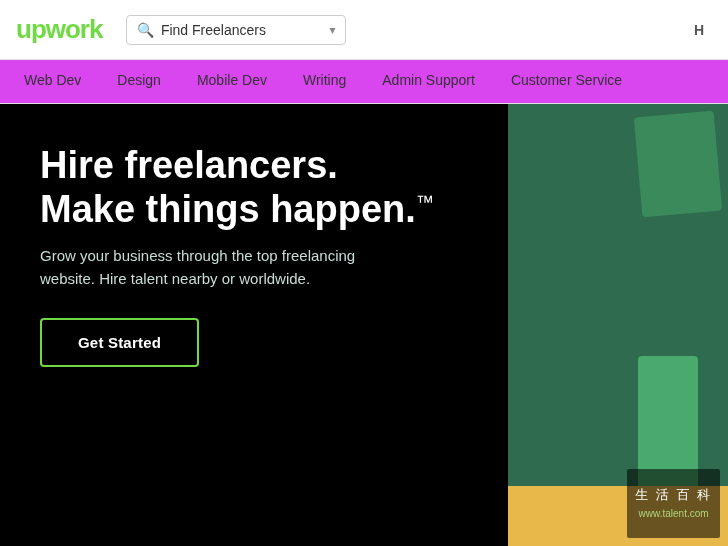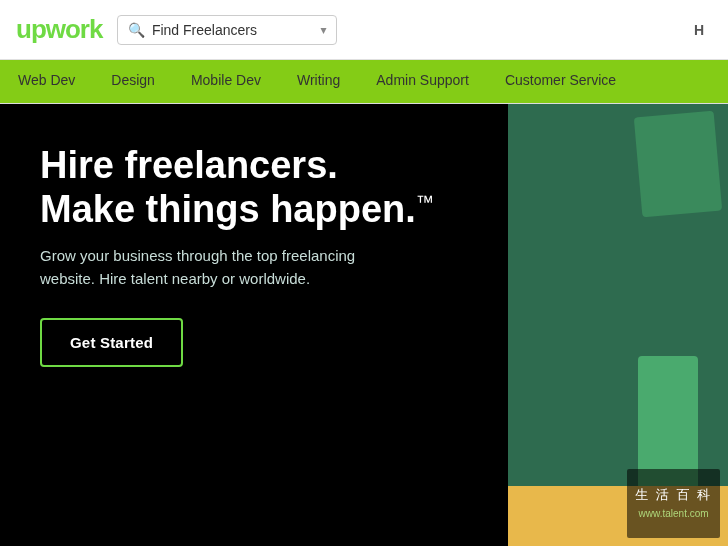--- a/index.html
+++ b/index.html
@@ -10,21 +10,21 @@
       display: flex;
       align-items: center;
       background: #fff;
       height: 60px;
       padding: 0 16px;
       border-bottom: 1px solid #e0e0e0;
     }
     .logo {
       display: flex;
       align-items: center;
-      margin-right: 15px;
+      margin-right: 24px;
     }
     .logo-text {
       font-size: 26px;
       font-weight: 900;
       color: #6fda44;
       letter-spacing: -1px;
     }
     .search-bar {
       display: flex;
       align-items: center;
@@ -54,24 +54,24 @@
       color: #555;
       font-size: 14px;
       font-weight: 600;
       padding-right: 8px;
     }
 
     
     .nav-bar {
       display: flex;
       align-items: center;
-      background: #84cc16;
+      background: #d946ef;
       height: 44px;
       border-bottom: 1px solid #ddd;
-      padding: 0 0;
+      padding: 0 6px;
       overflow: hidden;
     }
     .nav-item {
       padding: 0 18px;
       height: 44px;
       display: flex;
       align-items: center;
       font-size: 14px;
       color: #333;
       font-weight: 500;
@@ -109,21 +109,21 @@
     }
     .hero-subtitle {
       font-size: 15px;
       color: #c8ddd8;
       margin-bottom: 28px;
       line-height: 1.5;
       max-width: 320px;
     }
     .get-started-btn {
       display: inline-block;
-      padding: 14px 28px;
+      padding: 14px 36px;
       background: transparent;
       border: 2.5px solid #6fda44;
       color: #fff;
       font-size: 15px;
       font-weight: 600;
       border-radius: 4px;
       cursor: pointer;
       letter-spacing: 0.2px;
     }
 

